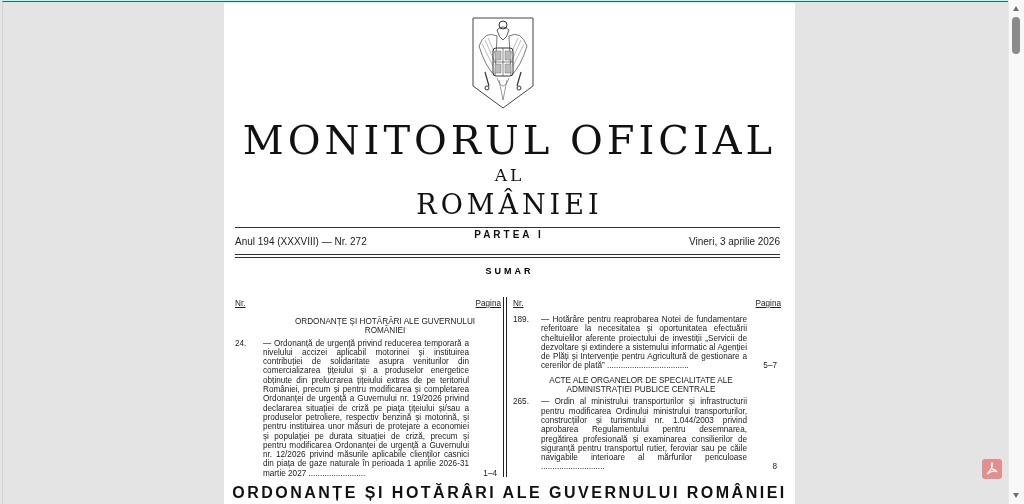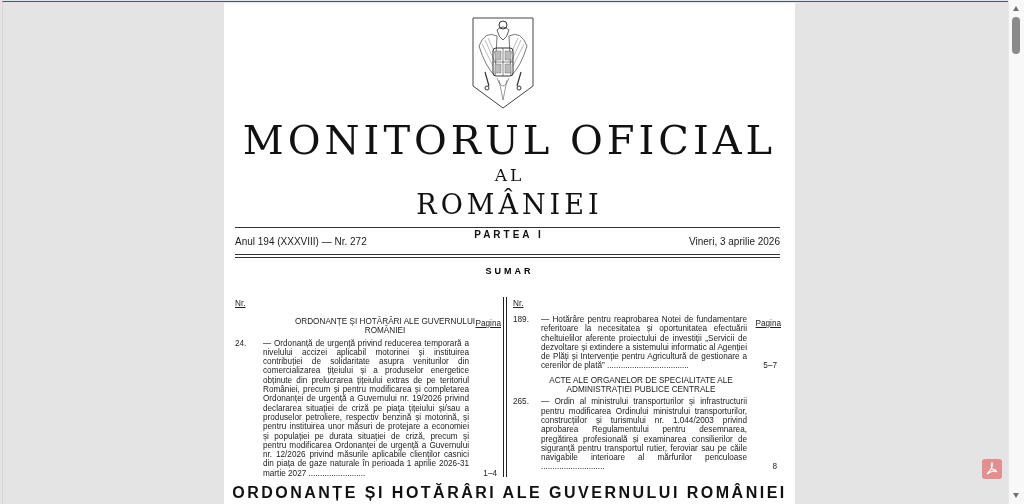--- a/index.html
+++ b/index.html
@@ -15,21 +15,21 @@
   .meta-left { position:absolute; left:11px; top:233px; font-size:10px; color:#222; }
   .meta-right { position:absolute; right:15px; top:233px; font-size:10px; color:#222; }
   .meta-center { position:absolute; left:170px; width:230px; top:227px; text-align:center; font-weight:bold; font-size:9.5px; line-height:10px; color:#111; }
   .partea { letter-spacing:3px; font-size:10px; }
   .sumar { position:absolute; left:0; width:571px; top:263px; text-align:center; font-weight:bold; font-size:9px; letter-spacing:3px; }
   .col { position:absolute; top:296px; font-size:8.2px; line-height:9.3px; color:#222; }
   .colL { left:11px; width:266px; }
   .colR { left:289px; width:268px; }
   .hdr { position:relative; height:16px; }
   .hdr .nr { position:absolute; left:0; top:0; text-decoration:underline; }
-  .hdr .pg { position:absolute; right:0; top:0; text-decoration:underline;margin-top:20px; }
+  .hdr .pg { position:absolute; right:0; top:0; text-decoration:underline; }
   .section { text-align:center; margin:2px 0 3px 0; padding-right:30px; }
   .entry { position:relative; display:flex; }
   .entry .num { width:28px; flex:none; }
   .entry .txt { width:200px; text-align:justify; }
   .entry .page-ref { position:absolute; right:4px; bottom:0; }
   .divider { position:absolute; left:279px; top:294px; width:4px; height:180px; border-left:1.5px solid #222; border-right:1.5px solid #222; box-sizing:border-box; }
   .bighead { position:absolute; left:0; width:571px; top:481px; text-align:center; font-weight:bold; font-size:16px; letter-spacing:2.5px; color:#111; }
   .scrollbar { position:absolute; right:0; top:0; width:15px; height:504px; background:#f8f8f8; border-left:1px solid #e8e8e8; }
   .scroll-up { position:absolute; left:4px; top:6px; width:0; height:0; border-left:3.5px solid transparent; border-right:3.5px solid transparent; border-bottom:5px solid #707070; }
   .scroll-down { position:absolute; left:4px; top:493px; width:0; height:0; border-left:3.5px solid transparent; border-right:3.5px solid transparent; border-top:5px solid #707070; }

